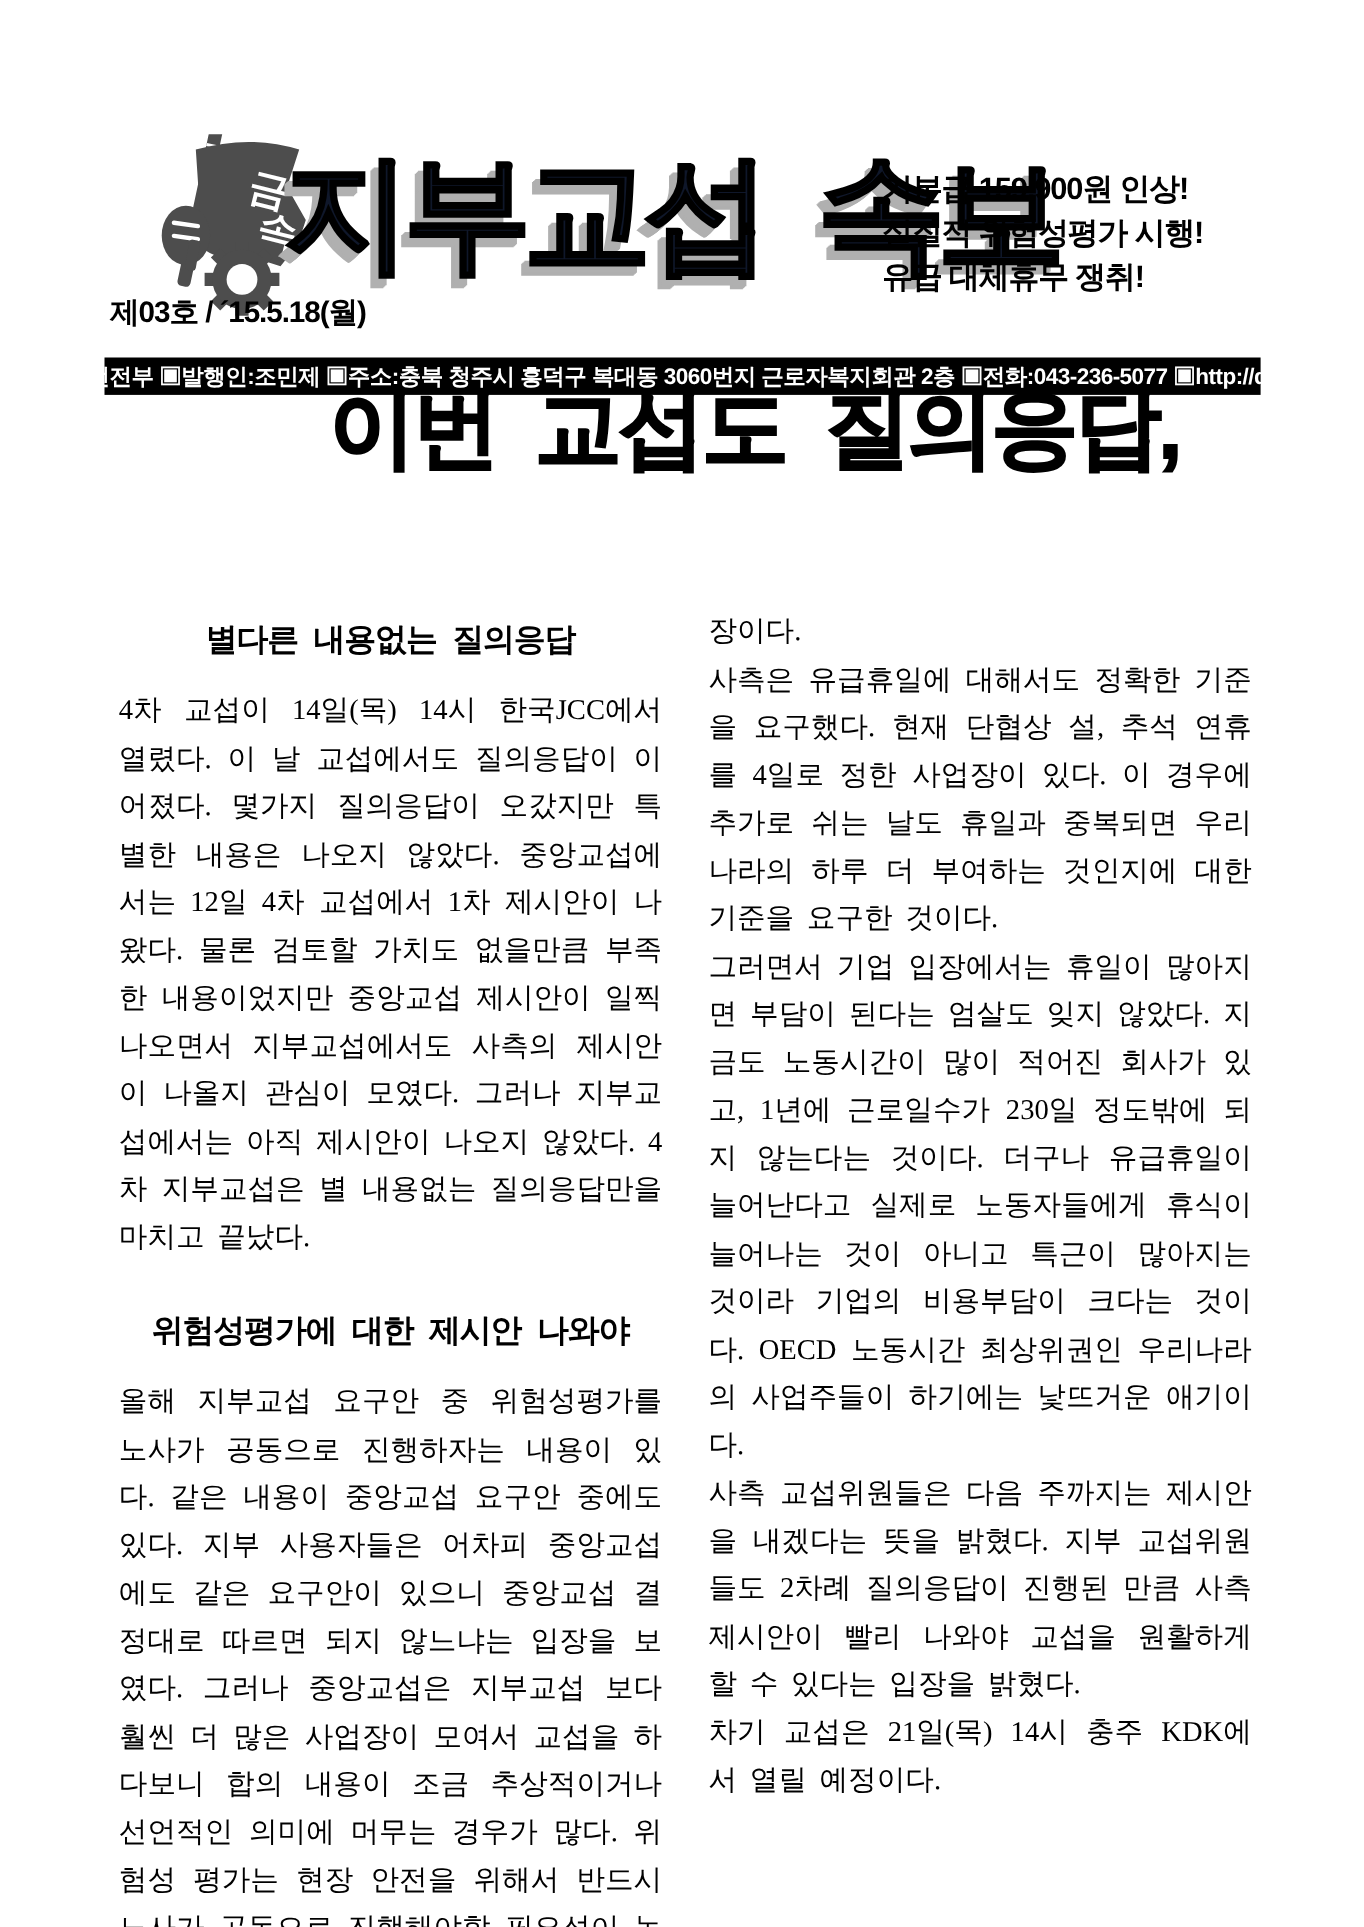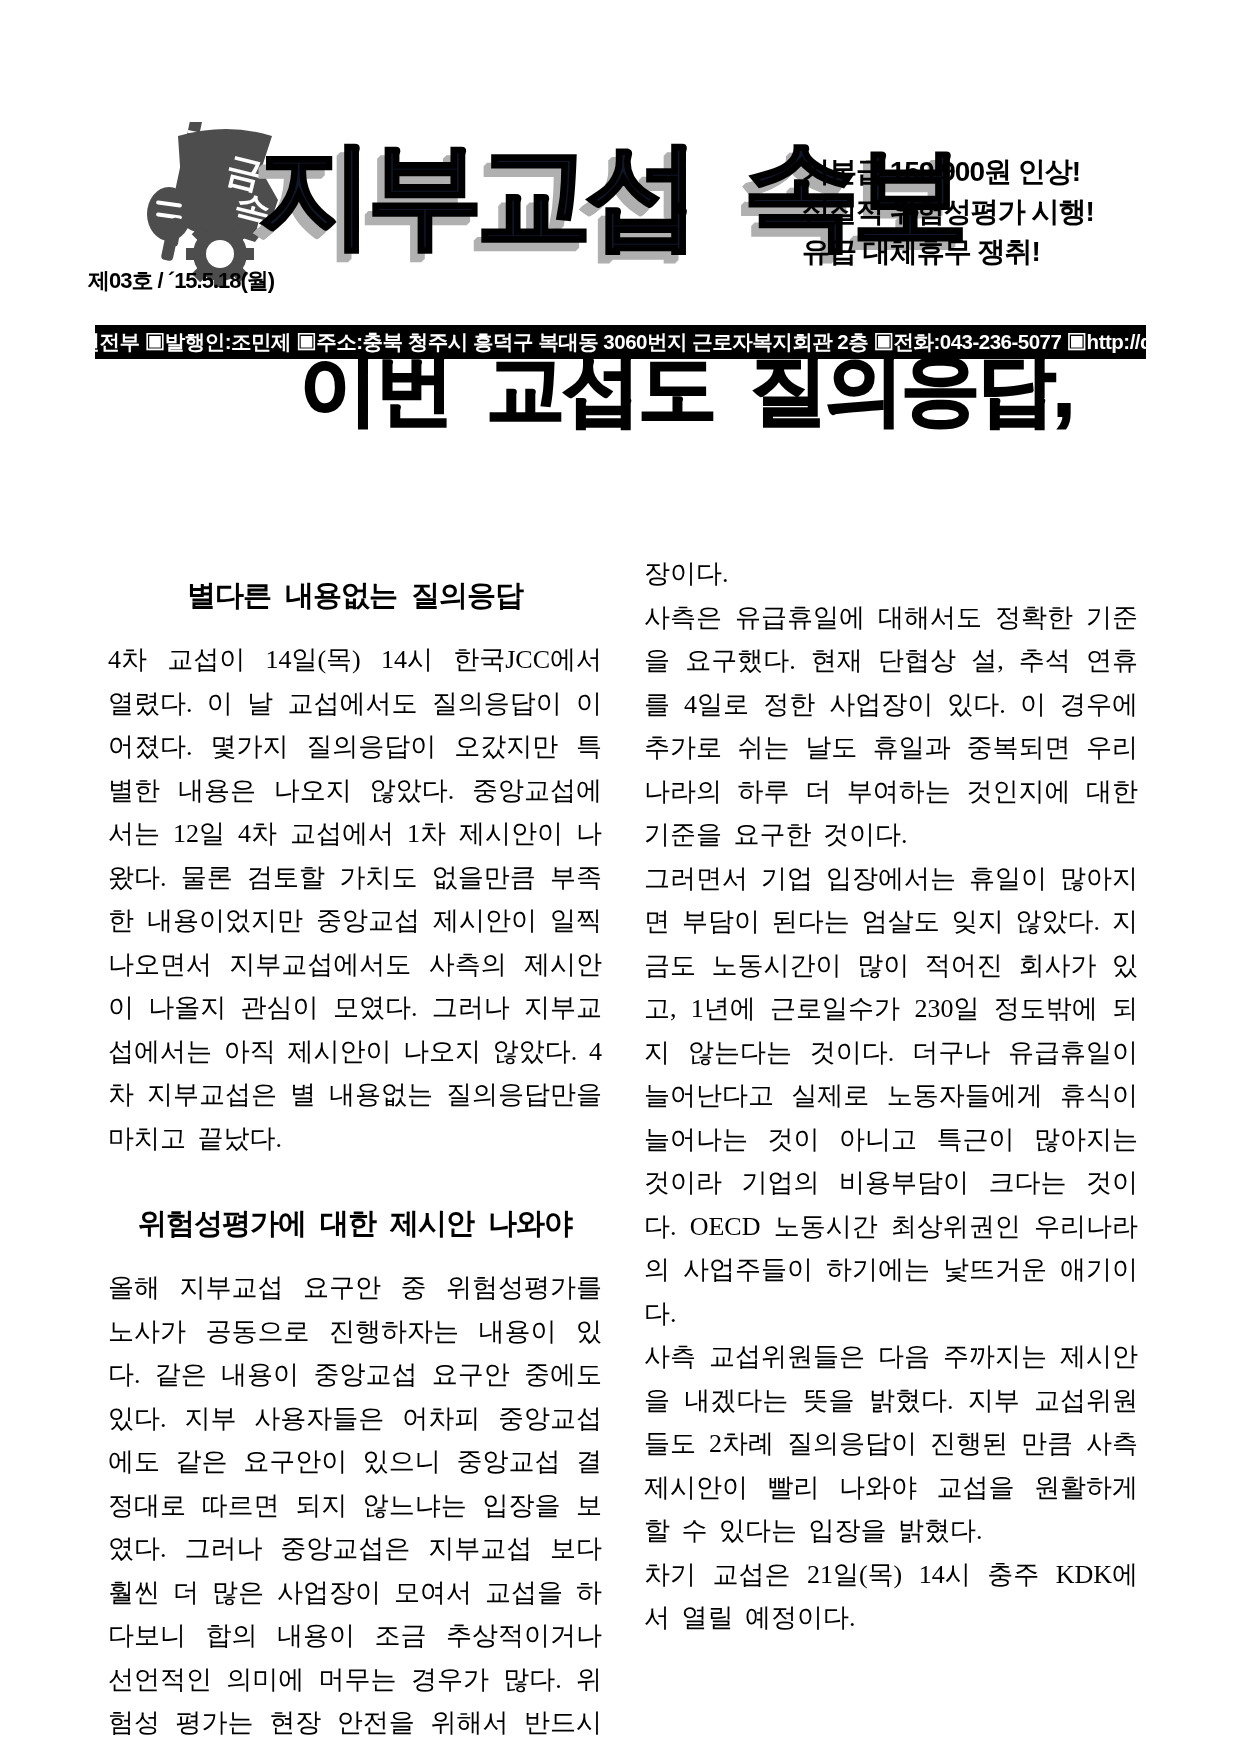--- a/index.html
+++ b/index.html
@@ -35,24 +35,24 @@
   }
   .slogans {
     position: absolute; left: 802px; top: 152px;
     font-family: "Liberation Sans", sans-serif;
     font-weight: bold;
     font-size: 28px; line-height: 40px;
     letter-spacing: -1px;
     white-space: nowrap;
   }
   .issue-line {
-    position: absolute; left: 88px; top: 266px;
+    position: absolute; left: 100px; top: 266px;
     font-family: "Liberation Sans", sans-serif;
     font-weight: bold;
-    font-size: 22px;
+    font-size: 27px;
     letter-spacing: -1px;
     white-space: nowrap;
   }
   .publisher-bar {
     position: absolute; left: 95px; top: 325px;
     width: 1051px; height: 34px;
     background: #000; color: #fff;
     font-family: "Liberation Sans", sans-serif;
     font-size: 20.5px; font-weight: bold;
     letter-spacing: -0.5px;
@@ -81,21 +81,21 @@
   .col { width: 494px; }
   .body-heading {
     font-family: "Liberation Sans", sans-serif;
     font-weight: bold;
     font-size: 29px;
     text-align: center;
     letter-spacing: -1px;
     word-spacing: 7px;
     margin: 44px 0 22px 0;
   }
-  .col .body-heading:first-child { margin-top: 24px; }
+  .col .body-heading:first-child { margin-top: 10px; }
   .body-para {
     font-size: 26px;
     line-height: 43.5px;
     text-align: justify;
     word-spacing: 5px;
     letter-spacing: 0px;
     margin: 0;
   }
 </style>
 </head>

